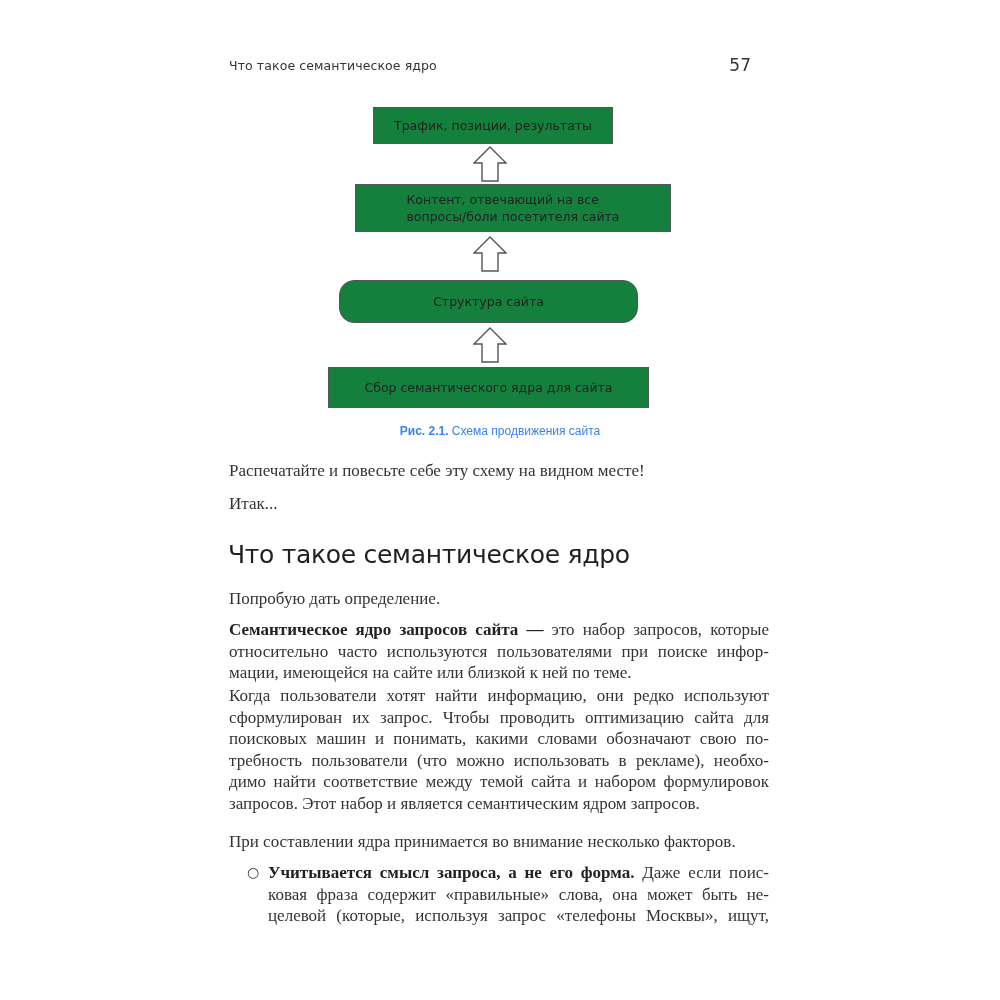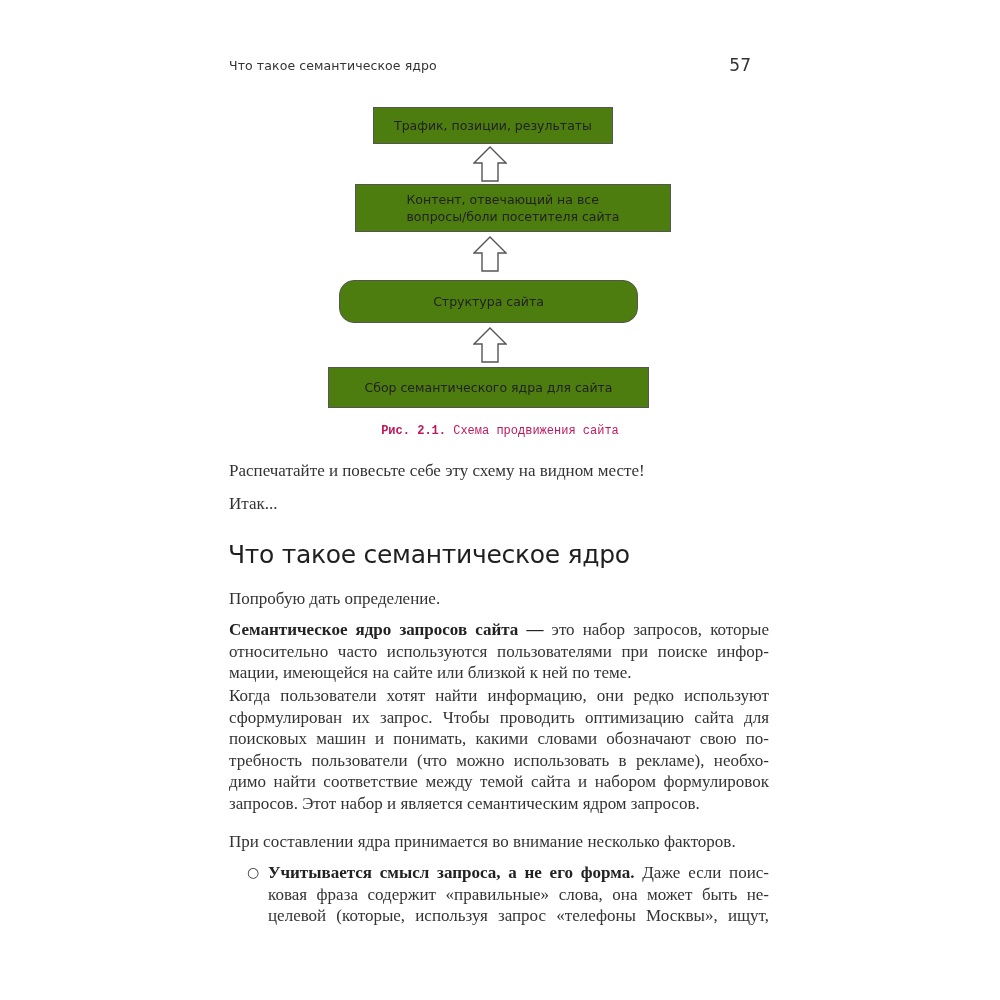--- a/index.html
+++ b/index.html
@@ -11,37 +11,37 @@
       letter-spacing: 0.1px;
     }
     .page-number {
       position: absolute; right: 249px; top: 55px;
       font-family: "DejaVu Sans", sans-serif; font-size: 17px; color: #333;
     }
 
     .diagram { position: absolute; left: 0; top: 0; width: 1000px; height: 450px; }
     .box {
       position: absolute; box-sizing: border-box;
-      border: 1.5px solid #555; background: #4d7c0f;
+      border: 1.5px solid #555; background: #15803d;
       display: flex; align-items: center; justify-content: center; text-align: center;
       font-family: "DejaVu Sans", sans-serif; font-size: 12.5px; color: #222; line-height: 17px;
     }
     .box1 { left: 373px; top: 107px; width: 240px; height: 37px; }
     .box2 { left: 355px; top: 184px; width: 316px; height: 48px; }
     .box3 { left: 339px; top: 280px; width: 299px; height: 43px; border-radius: 15px; }
     .box4 { left: 328px; top: 367px; width: 321px; height: 41px; }
 
     .arrow { position: absolute; width: 34px; height: 36px; }
     .arrow1 { left: 473px; top: 146px; }
     .arrow2 { left: 473px; top: 236px; }
     .arrow3 { left: 473px; top: 327px; }
 
     .caption {
       position: absolute; left: 0; width: 1000px; top: 424px; text-align: center;
-      font-family: Liberation Mono, monospace; font-size: 12px; color: #be185d;
+      font-family: Liberation Sans, sans-serif; font-size: 12px; color: #3b82f6;
     }
     .caption b { font-weight: bold; }
 
     .serif {
       font-family: "Liberation Serif", "DejaVu Serif", serif; font-size: 17px; color: #333;
       line-height: 21.6px;
     }
     .para { position: absolute; left: 229px; width: 540px; margin: 0; text-align: justify; }
     .p1 { top: 460px; }
     .p2 { top: 493px; }

